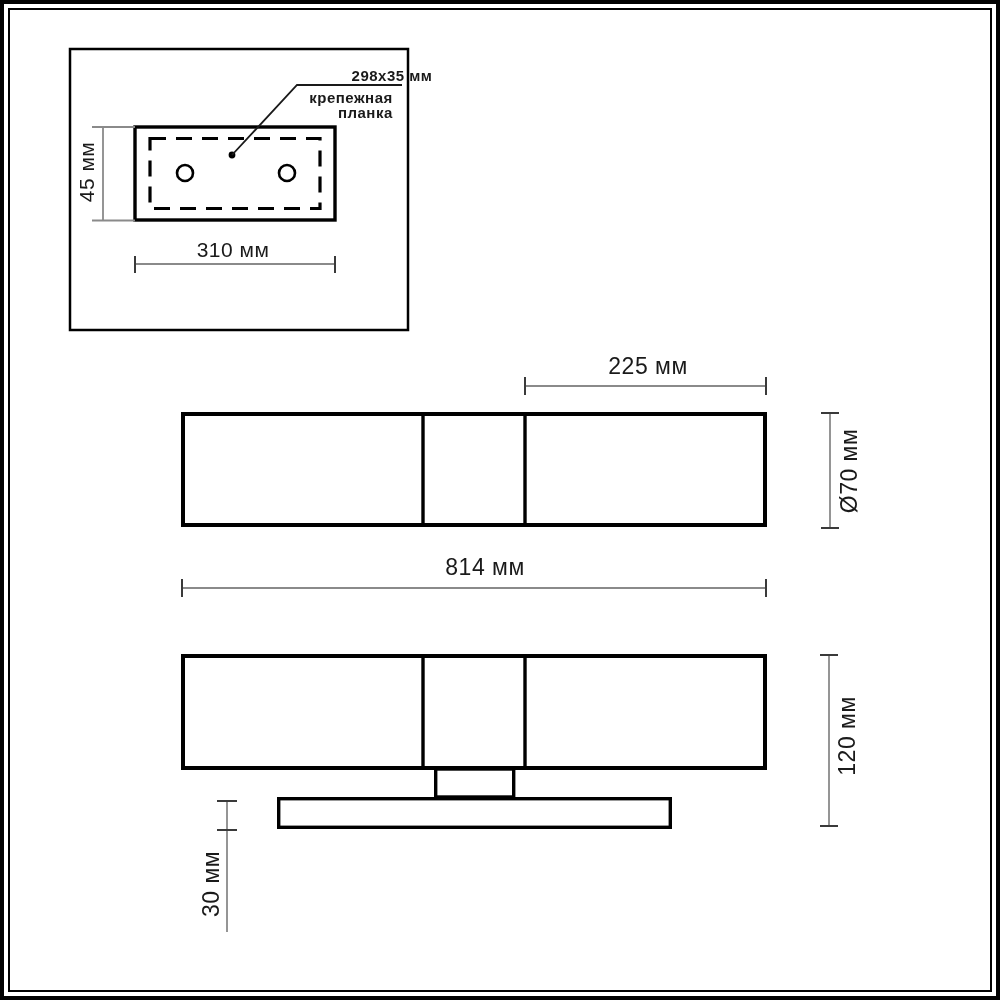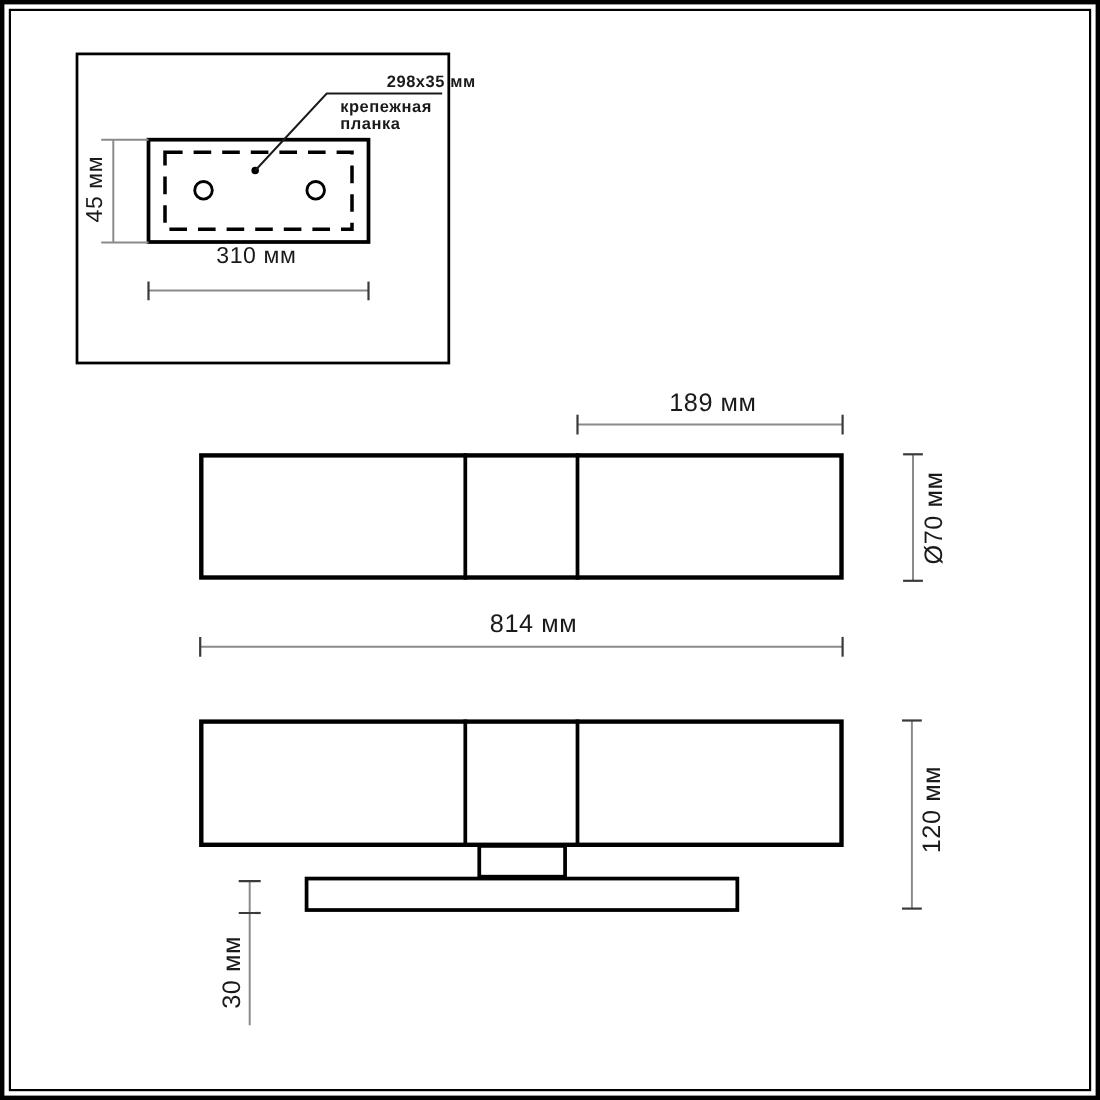--- a/index.html
+++ b/index.html
@@ -23,21 +23,21 @@
     color: #1a1a1a;
     white-space: nowrap;
     transform: translate(-50%, -50%);
     font-weight: 500;
     letter-spacing: 0.5px;
   }
   .lbl.rot { transform: translate(-50%, -50%) rotate(-90deg); }
   .lbl.dim-main { font-size: 23px; }
   .lbl.dim-inset { font-size: 21px; }
   .lbl.small { font-size: 15px; font-weight: 600; }
-  .plate-name { text-align: left; line-height: 1.0; }
+  .plate-name { text-align: right; line-height: 1.0; }
 </style>
 </head>
 <body>
 
 <div class="page">
   <div class="inner-frame"></div>
 
   <svg class="drawing-svg" viewBox="0 0 1000 1000">
 
     <rect x="66" y="45" width="338" height="281" fill="none" stroke="#000" stroke-width="2.5"></rect>
@@ -104,23 +104,23 @@
 
   <div class="lbl small" style="left:347px; top:71px;margin-left:41px;">298x35 мм</div>
 
   <div class="lbl small plate-name" style="left:347px; top:101px;">
     <div>крепежная</div>
     <div>планка</div>
   </div>
 
   <div class="lbl dim-inset rot" style="left:83px; top:168px;">45 мм</div>
 
-  <div class="lbl dim-inset" style="left:229px; top:229px;">310 мм</div>
+  <div class="lbl dim-inset" style="left:229px; top:246px;">310 мм</div>
 
-  <div class="lbl dim-main" style="left:644px; top:362px;">189 мм</div>
+  <div class="lbl dim-main" style="left:644px; top:362px;">225 мм</div>
 
   <div class="lbl dim-main rot" style="left:845px; top:467px;">Ø70 мм</div>
 
   <div class="lbl dim-main" style="left:481px; top:563px;">814 мм</div>
 
   <div class="lbl dim-main rot" style="left:843px; top:732px;">120 мм</div>
 
   <div class="lbl dim-main rot" style="left:207px; top:880px;">30 мм</div>
 </div>
 

